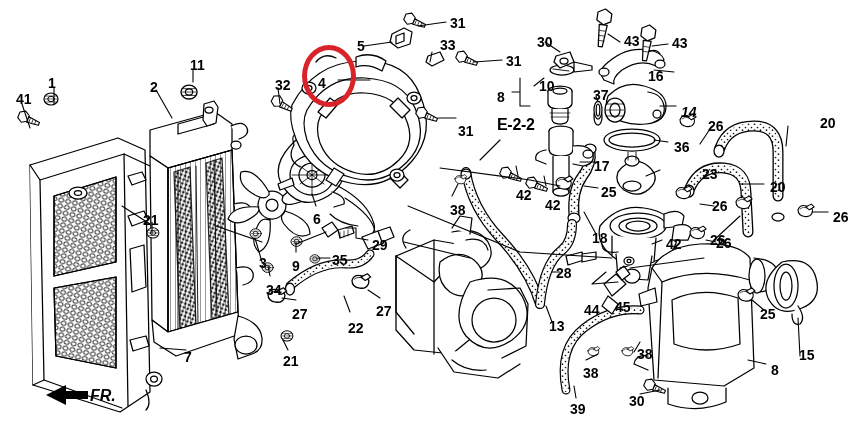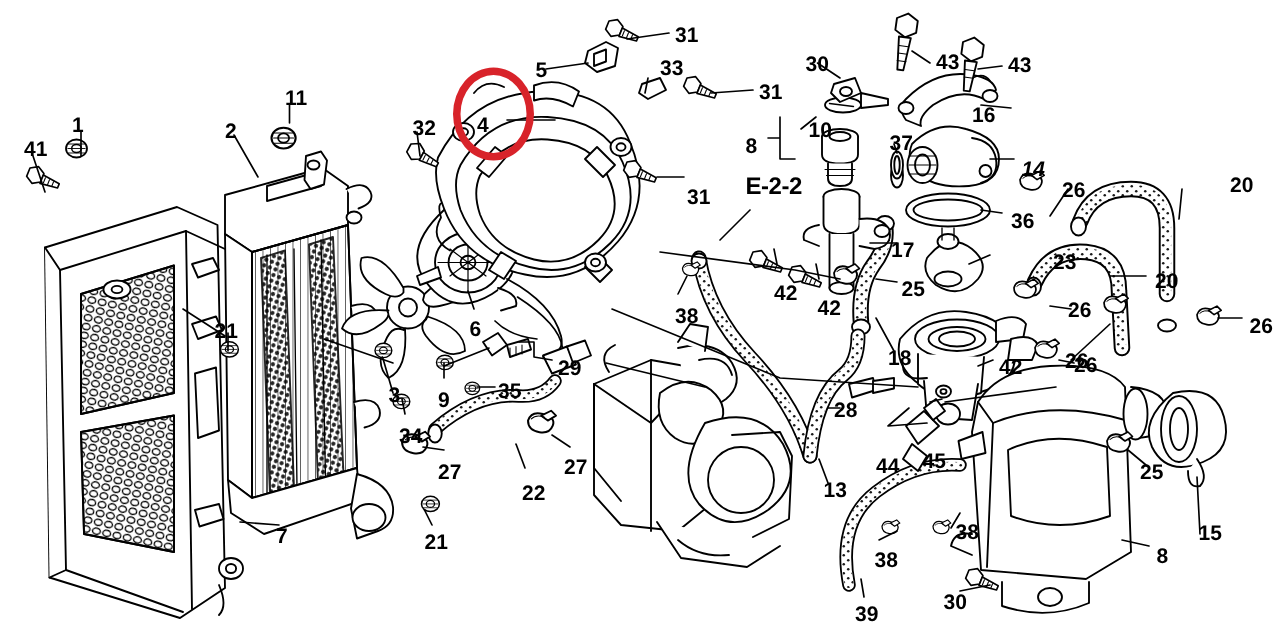--- a/index.html
+++ b/index.html
@@ -419,20 +419,26 @@
         <path d="M262 242 L216 226"></path>
         <path d="M296 244 L326 232"></path>
         <path d="M404 242 L470 258"></path>
         <path d="M630 268 L704 258"></path>
       </g>
     </g>
   </svg>
 
   <div class="hl" style="left:302px;top:45px;width:54px;height:62px;"></div>
 
+  <div class="fr" style="left:44px;top:381px;">
+    <svg width="74" height="26" viewBox="0 0 74 26">
+      <path d="M2 14 L22 4 L22 10 L44 10 L44 18 L22 18 L22 24 Z" fill="#000"></path>
+      <text x="46" y="20" font-family="Liberation Sans, sans-serif" font-size="16" font-weight="bold" font-style="italic" fill="#000">FR.</text>
+    </svg>
+  </div>
 
   <div class="lbl ref" style="left:497px;top:117px;">E-2-2</div>
 
   <div id="callouts">
       <div class="lbl big" style="left: 16px; top: 92px;">41</div>
       <div class="lbl big" style="left: 48px; top: 76px;">1</div>
       <div class="lbl big" style="left: 150px; top: 80px;">2</div>
       <div class="lbl big" style="left: 190px; top: 58px;">11</div>
       <div class="lbl big" style="left: 259px; top: 256px;">3</div>
       <div class="lbl big" style="left: 266px; top: 283px;">34</div>

